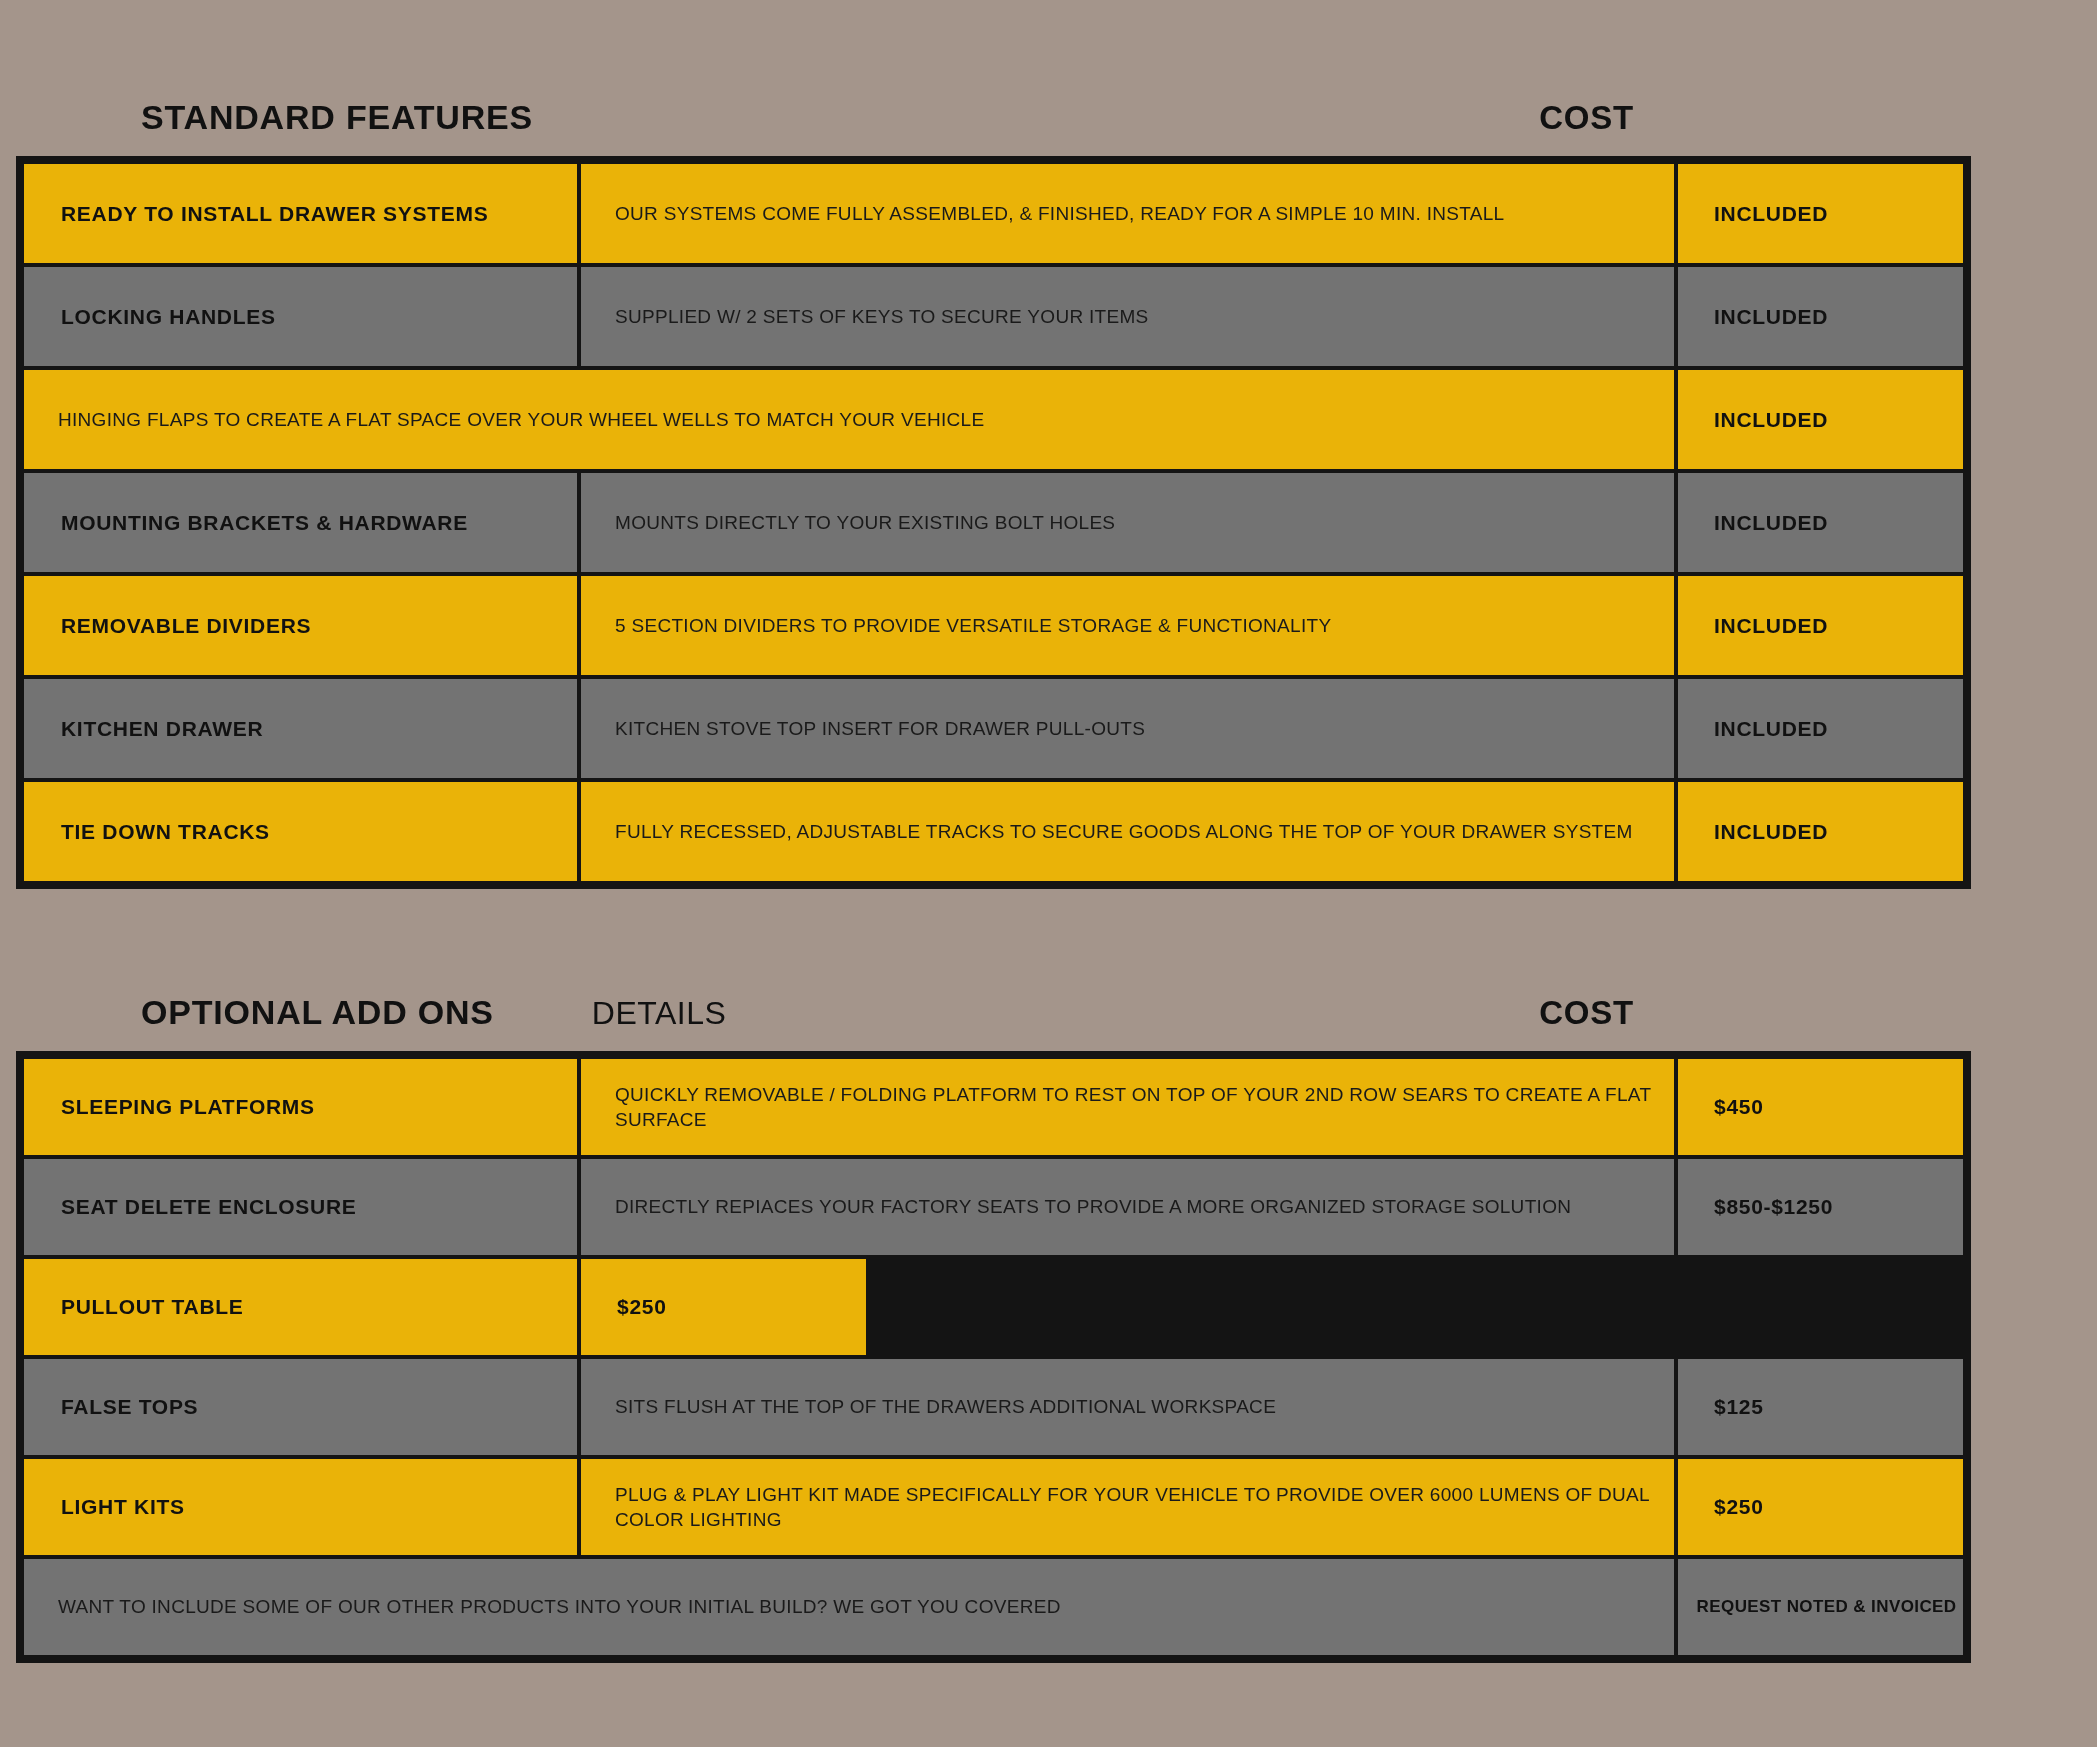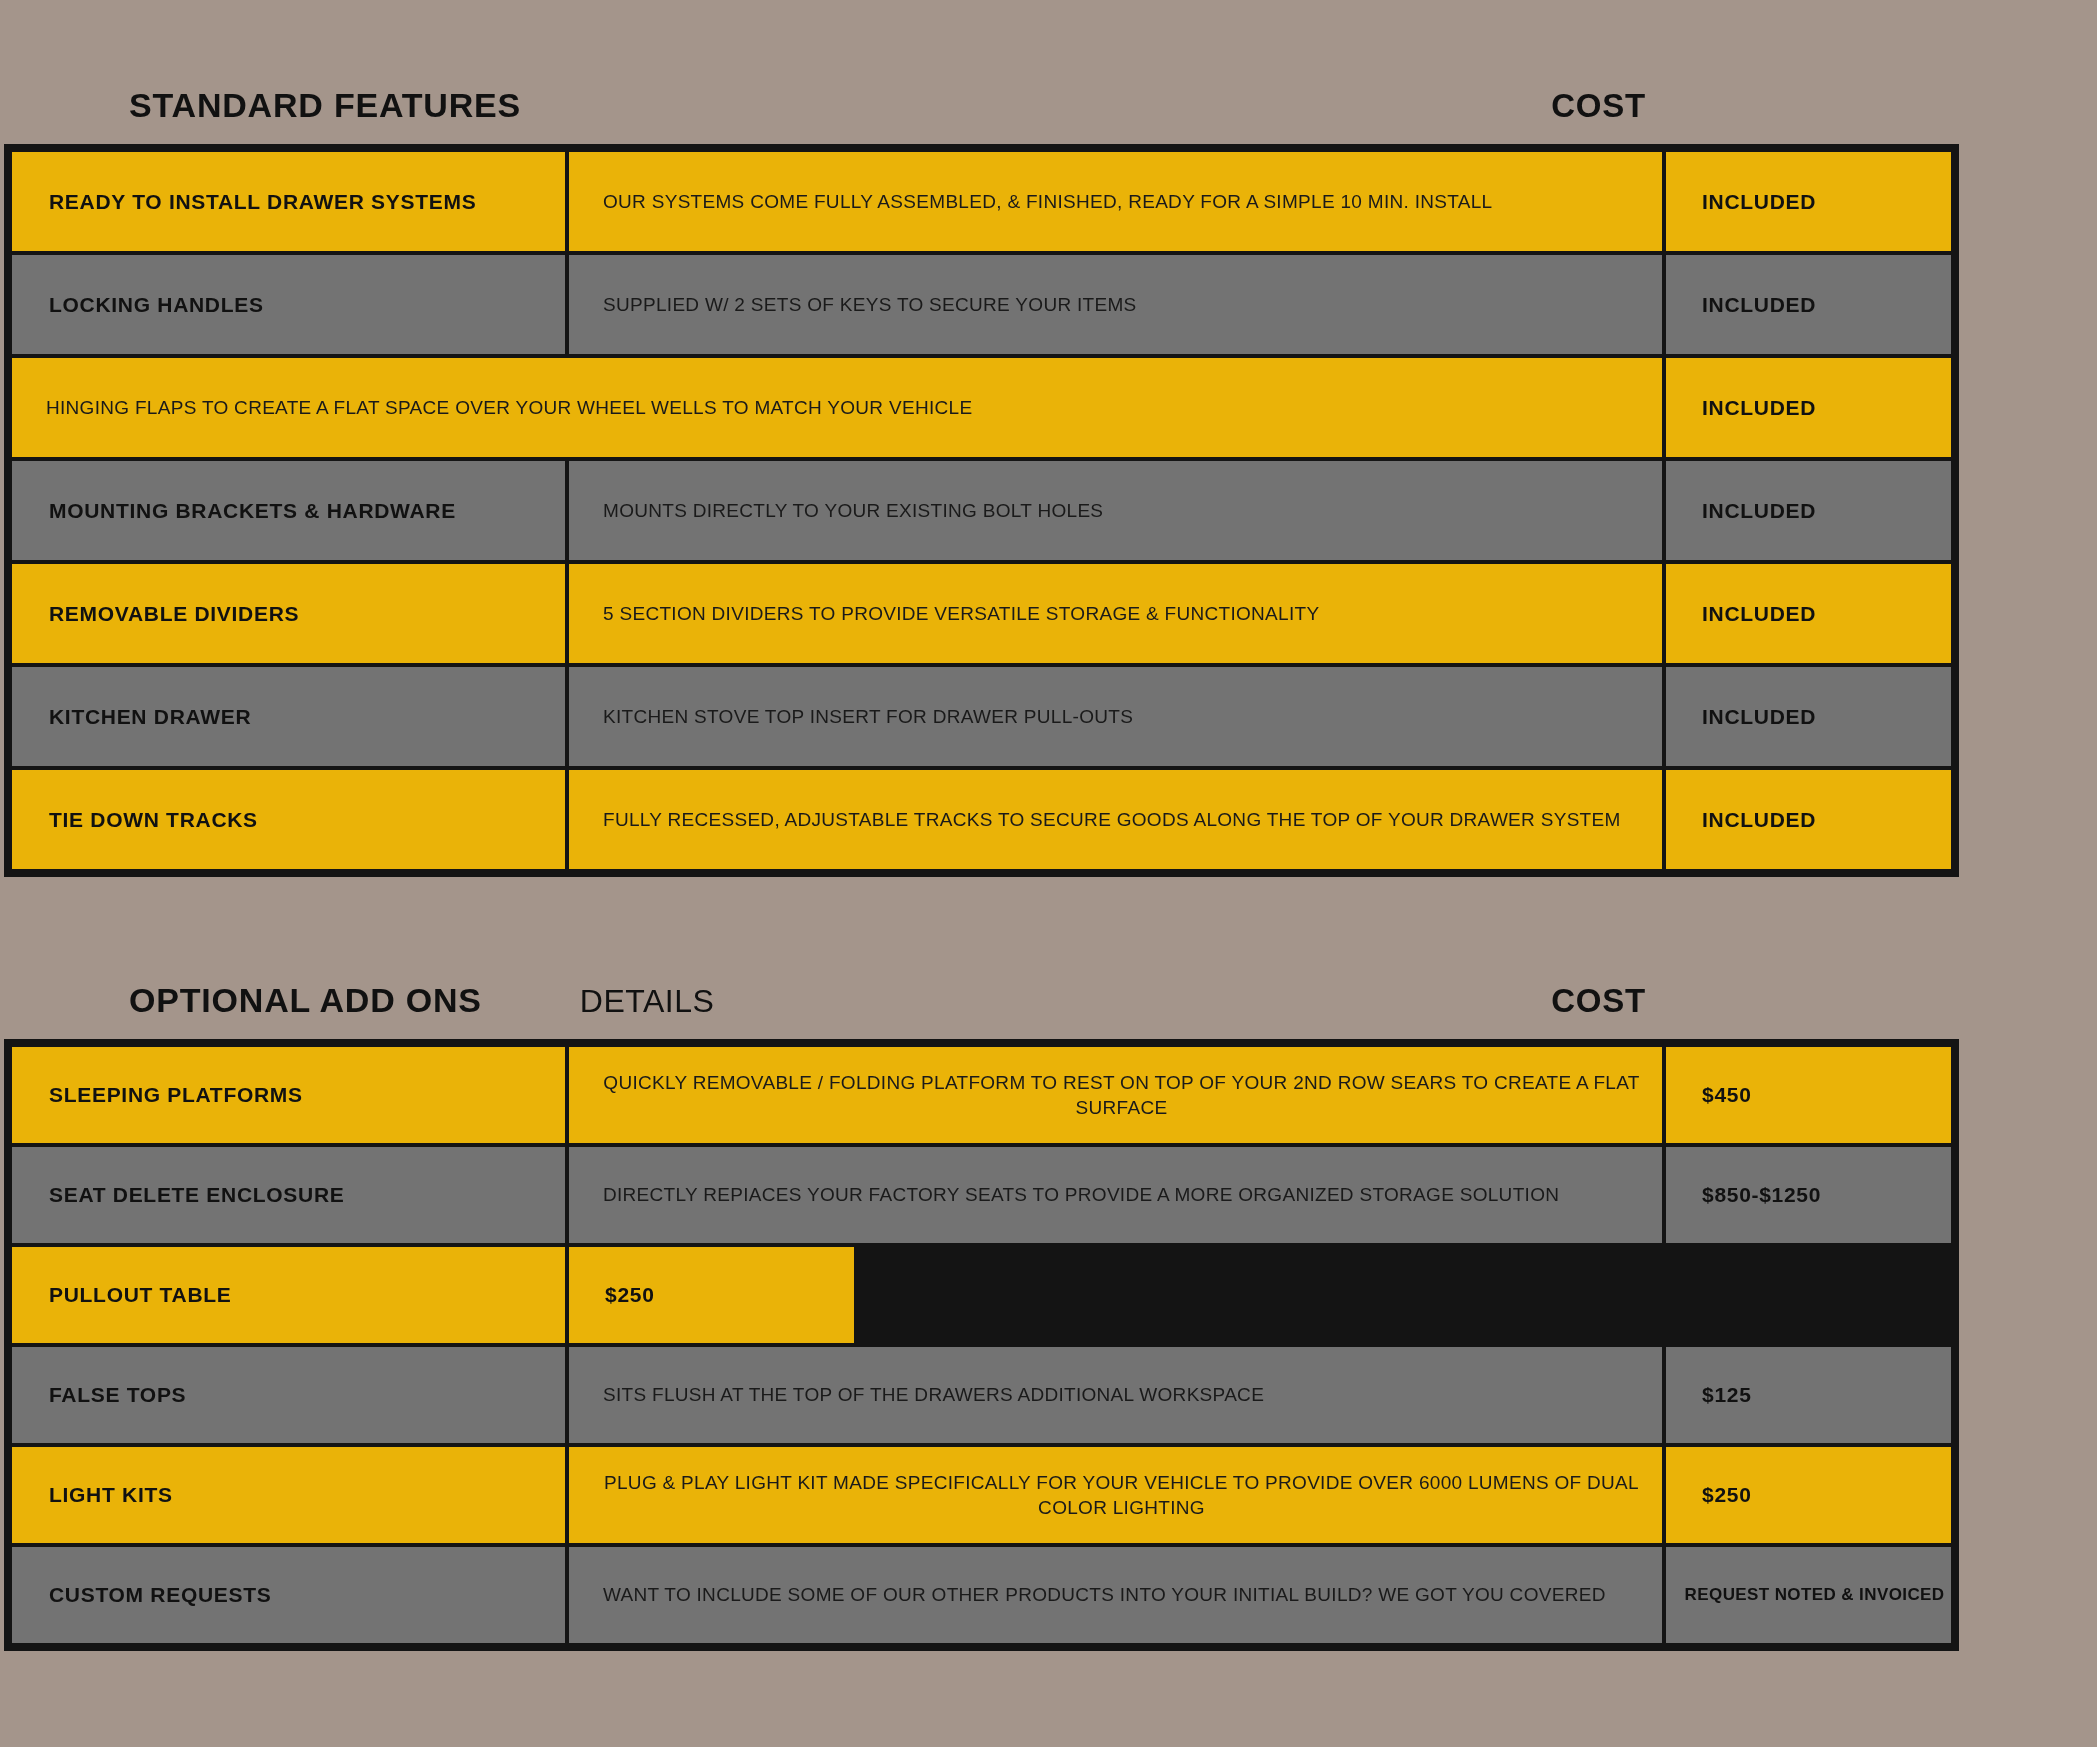--- a/index.html
+++ b/index.html
@@ -11,22 +11,21 @@
     height: 1748px;
     background: #a4958b;
     font-family: "Liberation Sans", sans-serif;
     -webkit-font-smoothing: antialiased;
   }
   .page {
     position: relative;
     width: 1748px;
     height: 1748px;
     box-sizing: border-box;
-    padding: 4px;
-    text-align: center;
+    padding: 16px;
   }
 
   
   .section-header {
     display: flex;
     align-items: flex-end;
     padding: 0 98px 0 125px;
     box-sizing: border-box;
   }
   .sec-title {
@@ -212,21 +211,20 @@
       <div class="cell c-cost">$125</div>
     </div>
 
     <div class="row h-add tint-a">
       <div class="cell c-name">LIGHT KITS</div>
       <div class="cell c-desc">PLUG &amp; PLAY LIGHT KIT MADE SPECIFICALLY FOR YOUR VEHICLE TO PROVIDE OVER 6000 LUMENS OF DUAL COLOR LIGHTING</div>
       <div class="cell c-cost">$250</div>
     </div>
 
     <div class="row h-add2 tint-b">
-      <div class="cell c-name">CUSTOM REQUESTS</div>
       <div class="cell c-desc">WANT TO INCLUDE SOME OF OUR OTHER PRODUCTS INTO YOUR INITIAL BUILD? WE GOT YOU COVERED</div>
       <div class="cell c-cost small">REQUEST NOTED &amp; INVOICED</div>
     </div>
 
   </div>
 
 </div>
 
 
 </body></html>

